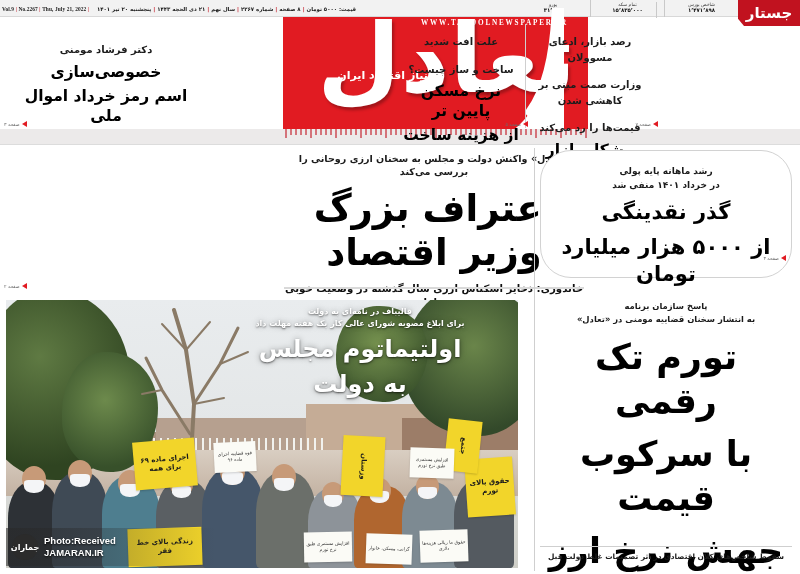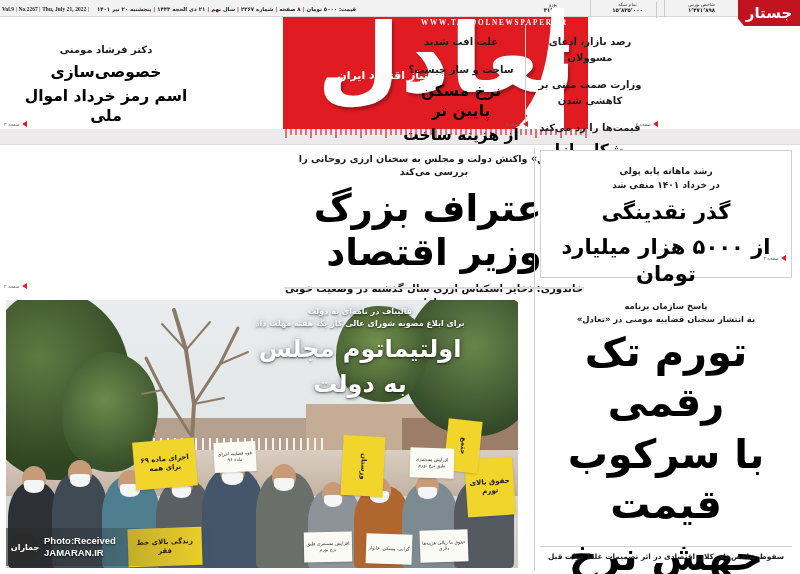--- a/index.html
+++ b/index.html
@@ -229,35 +229,35 @@
   }
   .vsep-main {
     position:absolute; right:265px; top:148px; width:1px; height:423px;
     background:#cfcfcf;
   }
   .rbox {
     position:absolute; right:8px; width:252px;
     border:1px solid #d2d2d2; background:#fff;
     text-align:center; direction:rtl;
   }
-  .rbox1 { top:150px; height:128px; padding:14px 10px 0; }
+  .rbox1 { top:150px; height:128px; padding:14px 10px 0;border-radius:31px; }
   .rbox-kicker {
     font-size:9px; font-weight:bold; color:#1b1b1b; line-height:1.5;
   }
   .rbox-head {
     font-size:21px; font-weight:bold; color:#000; line-height:1.32;
     margin-top:7px; letter-spacing:-.6px;
   }
   .pr-rbox1 { position:absolute; right:14px; top:255px; }
 
   .rbox2 { position:absolute; right:8px; top:300px; width:252px; text-align:center; direction:rtl; }
   .rbox2 .rbox-kicker { font-size:8.4px; line-height:1.55; }
   .rbox2-head {
-    font-size:40px; font-weight:bold; color:#000; line-height:1.26;
-    margin-top:1px; letter-spacing:-1.2px;
+    font-size:35px; font-weight:bold; color:#000; line-height:1.26;
+    margin-top:9px; letter-spacing:-1.2px;
   }
   .rbox2-caption {
     position:absolute; right:8px; top:552px; width:252px;
     text-align:center; font-size:7.4px; font-weight:bold; color:#1b1b1b;
     direction:rtl;
   }
   .cap-rule {
     position:absolute; right:8px; top:546px; width:252px; height:1px; background:#cfcfcf;
   }
 </style>

